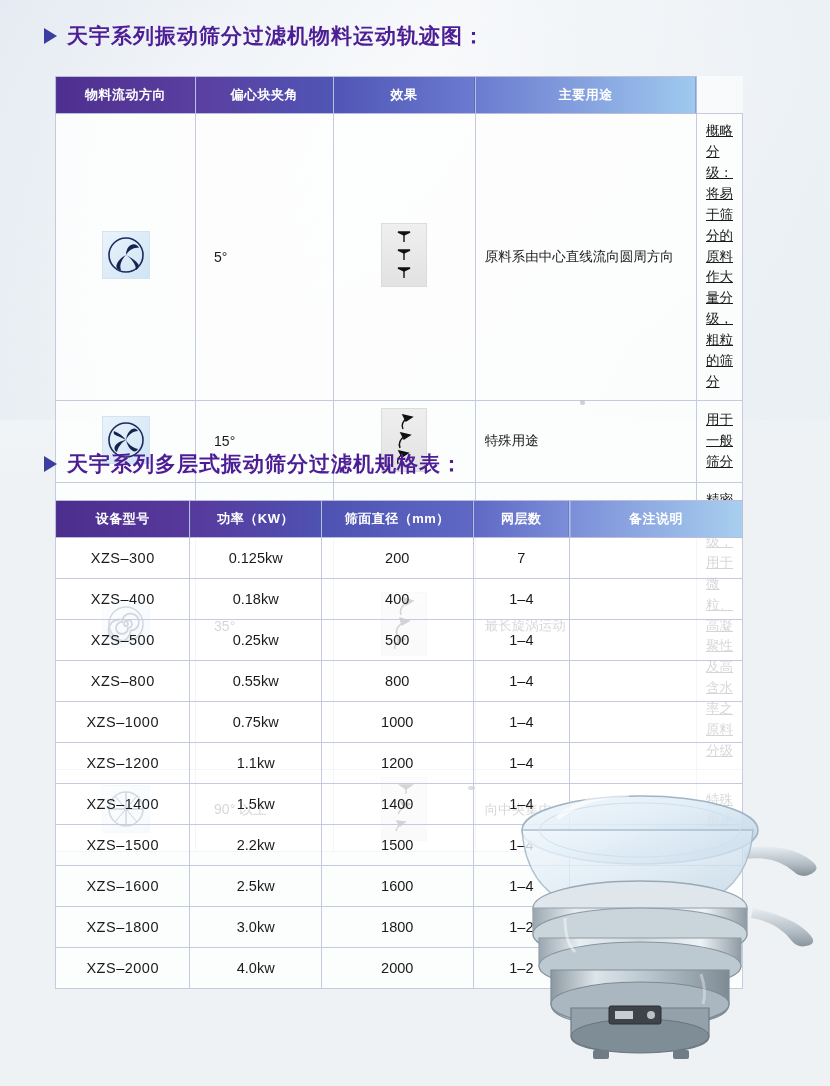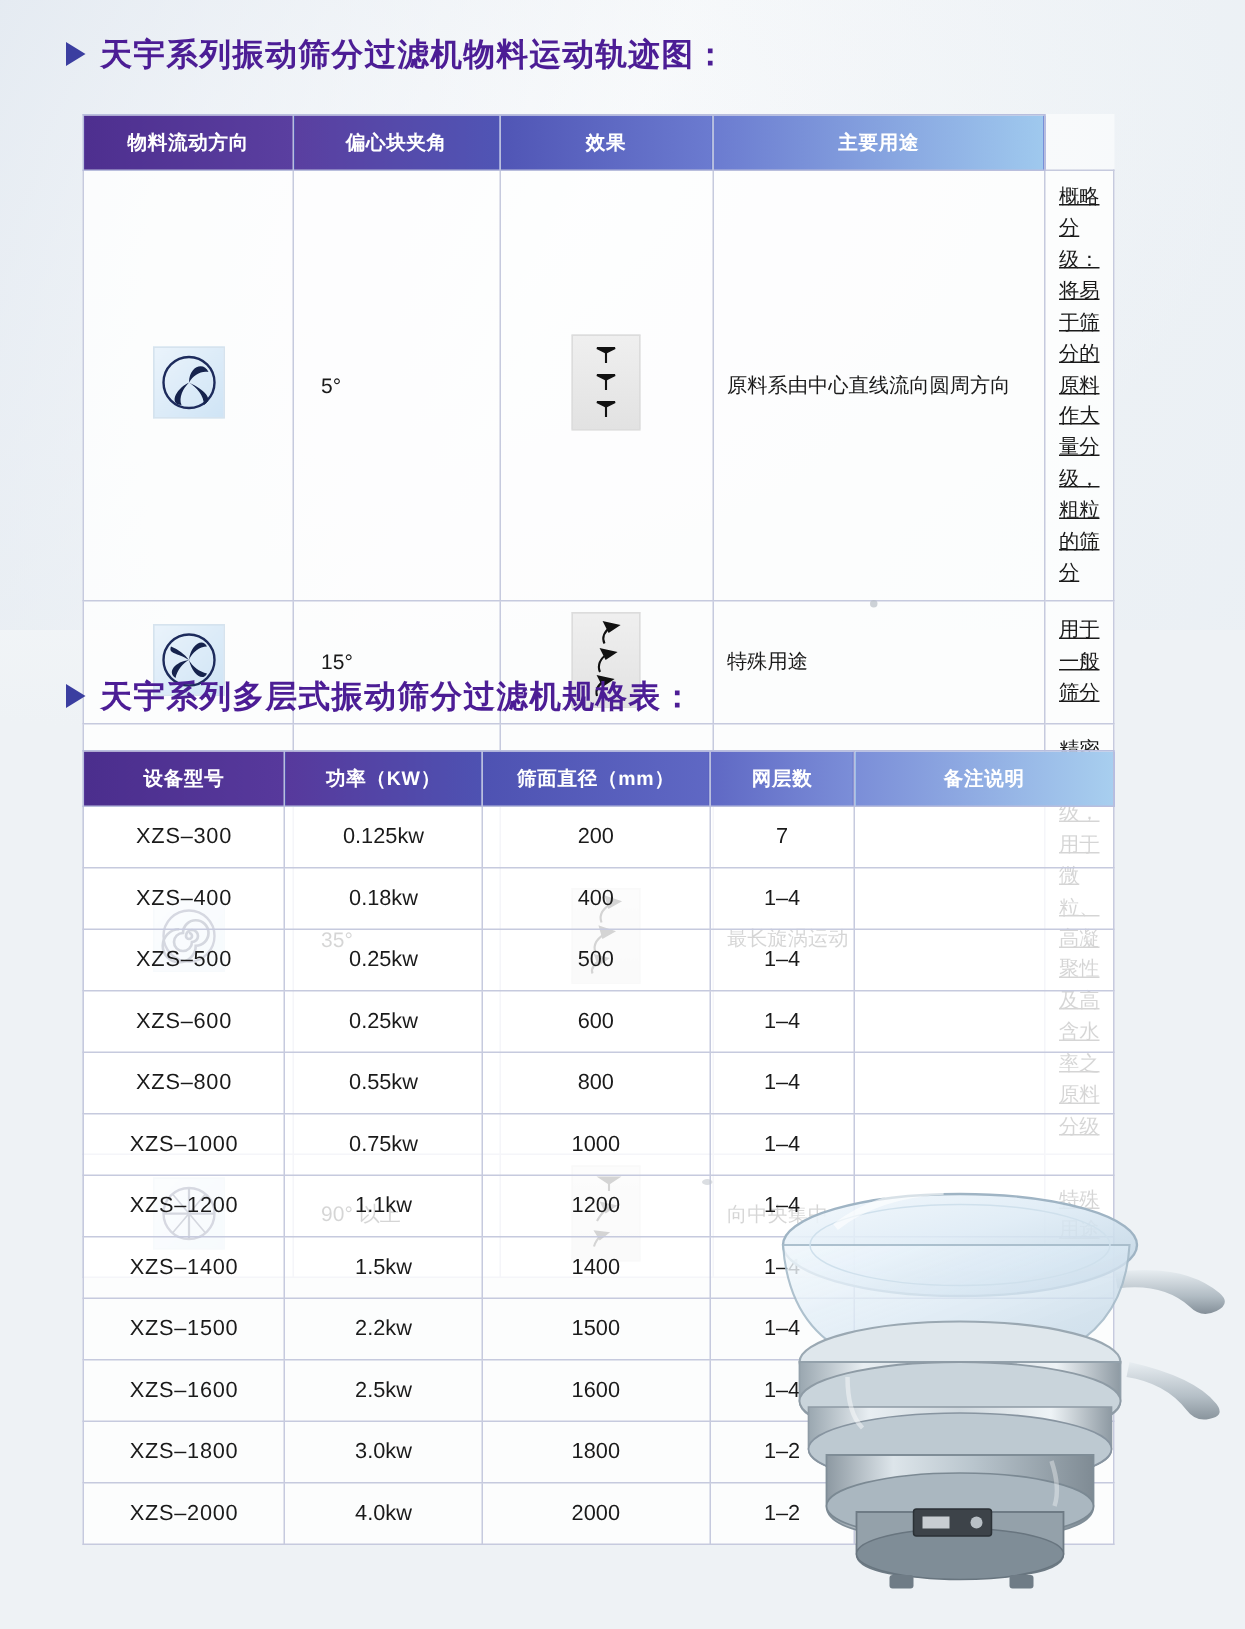--- a/index.html
+++ b/index.html
@@ -317,27 +317,20 @@
         <td class="model">XZS–400</td>
         <td>0.18kw</td>
         <td>400</td>
         <td>1–4</td>
         <td></td>
       </tr>
       <tr>
         <td class="model">XZS–500</td>
         <td>0.25kw</td>
         <td>500</td>
-        <td>1–4</td>
-        <td></td>
-      </tr>
-      <tr>
-        <td class="model">XZS–600</td>
-        <td>0.25kw</td>
-        <td>600</td>
         <td>1–4</td>
         <td></td>
       </tr>
       <tr>
         <td class="model">XZS–800</td>
         <td>0.55kw</td>
         <td>800</td>
         <td>1–4</td>
         <td></td>
       </tr>

